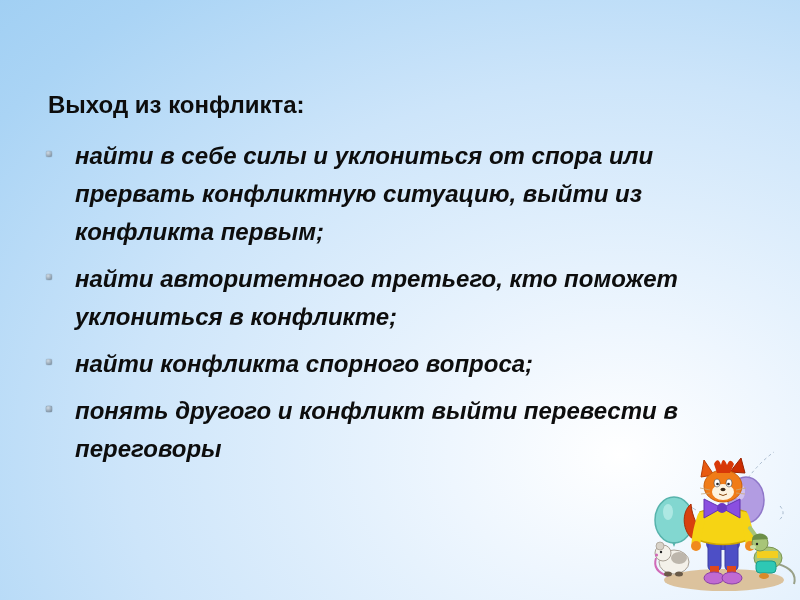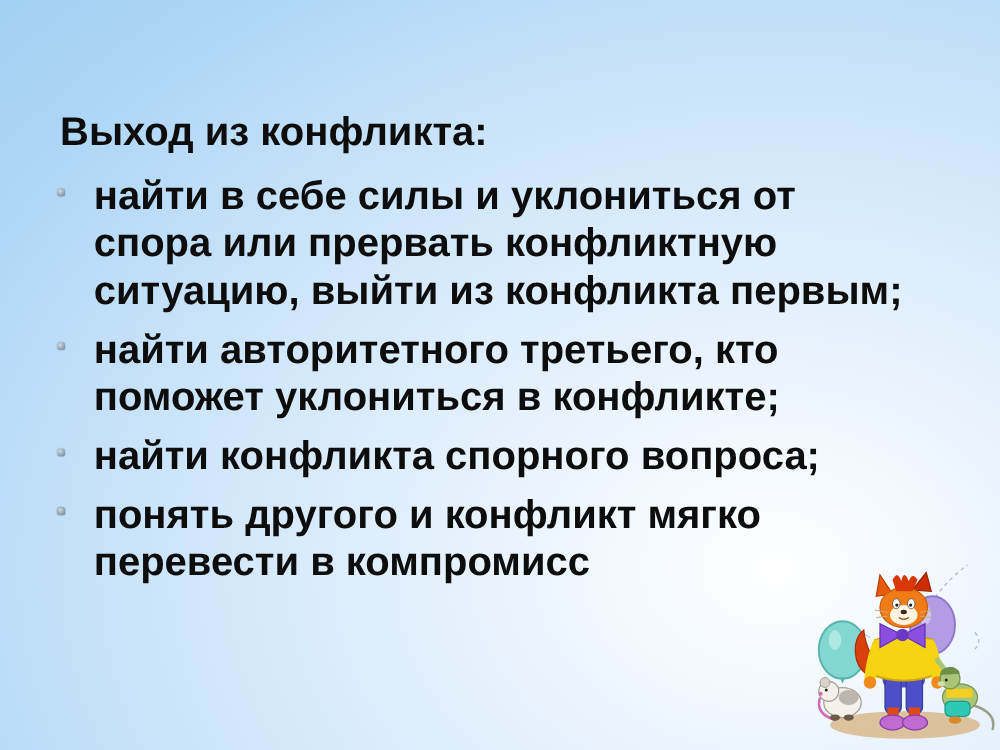--- a/index.html
+++ b/index.html
@@ -4,25 +4,25 @@
 <style>
   html,body { margin:0; padding:0; }
   .slide {
     position:relative; width:800px; height:600px; overflow:hidden;
     font-family:"Liberation Sans", sans-serif;
     background:radial-gradient(ellipse 950px 720px at 620px 455px,
       #ffffff 0%, #eef6fe 18%, #cde5fa 52%, #aad4f5 80%, #9accf2 100%);
   }
   .content {
     position:absolute; left:45px; top:86px; width:700px;
-    color:#0d0d0d; font-weight:bold; font-size:32px; line-height:38px;
+    color:#0d0d0d; font-weight:bold; font-size:24px; line-height:38px;
   }
   .title { padding-left:3px; margin:0 0 13px 0; }
   ul.bullets { list-style:none; margin:0; padding:0; width:690px; }
-  ul.bullets li { position:relative; padding-left:30px; margin:0 0 9px 0; }
+  ul.bullets li { position:relative; padding-left:30px; margin:0 0 9px 0;font-style:italic; }
   .bullet-marker {
     position:absolute; left:1px; top:14px; width:6px; height:6px;
     border-radius:2px;
     background:radial-gradient(circle at 35% 30%, #cfd9e2 0%, #93a4b3 60%, #6e8294 100%);
     box-shadow:0 0 1px #5a6c7c;
   }
   .illustration { position:absolute; left:648px; top:448px; width:152px; height:150px; }
 </style>
 </head>
 <body>
@@ -42,21 +42,21 @@
       </li>
       <li>
         <span class="bullet-marker"></span>
         <span>найти конфликта спорного вопроса;</span>
       </li>
       <li>
         <span class="bullet-marker"></span>
       </li>
       <li>
         <span class="bullet-marker"></span>
-        <span>понять другого и конфликт мягко перевести в компромисс</span>
+        <span>понять другого и конфликт выйти перевести в переговоры</span>
       </li>
     </ul>
   </div>
 
   <svg class="illustration" viewBox="0 0 152 150">
 
     <path d="M100,30 Q112,14 126,4" fill="none" stroke="#8aa0b8" stroke-width="1" stroke-dasharray="3 3" opacity="0.7"></path>
     <path d="M132,58 q7,8 -2,15" fill="none" stroke="#8aa0b8" stroke-width="1" stroke-dasharray="3 3" opacity="0.7"></path>
     <path d="M28,50 Q38,56 48,62" fill="none" stroke="#8aa0b8" stroke-width="1" opacity="0.6"></path>
     <path d="M94,72 Q102,82 108,92" fill="none" stroke="#8aa0b8" stroke-width="1" opacity="0.6"></path>

